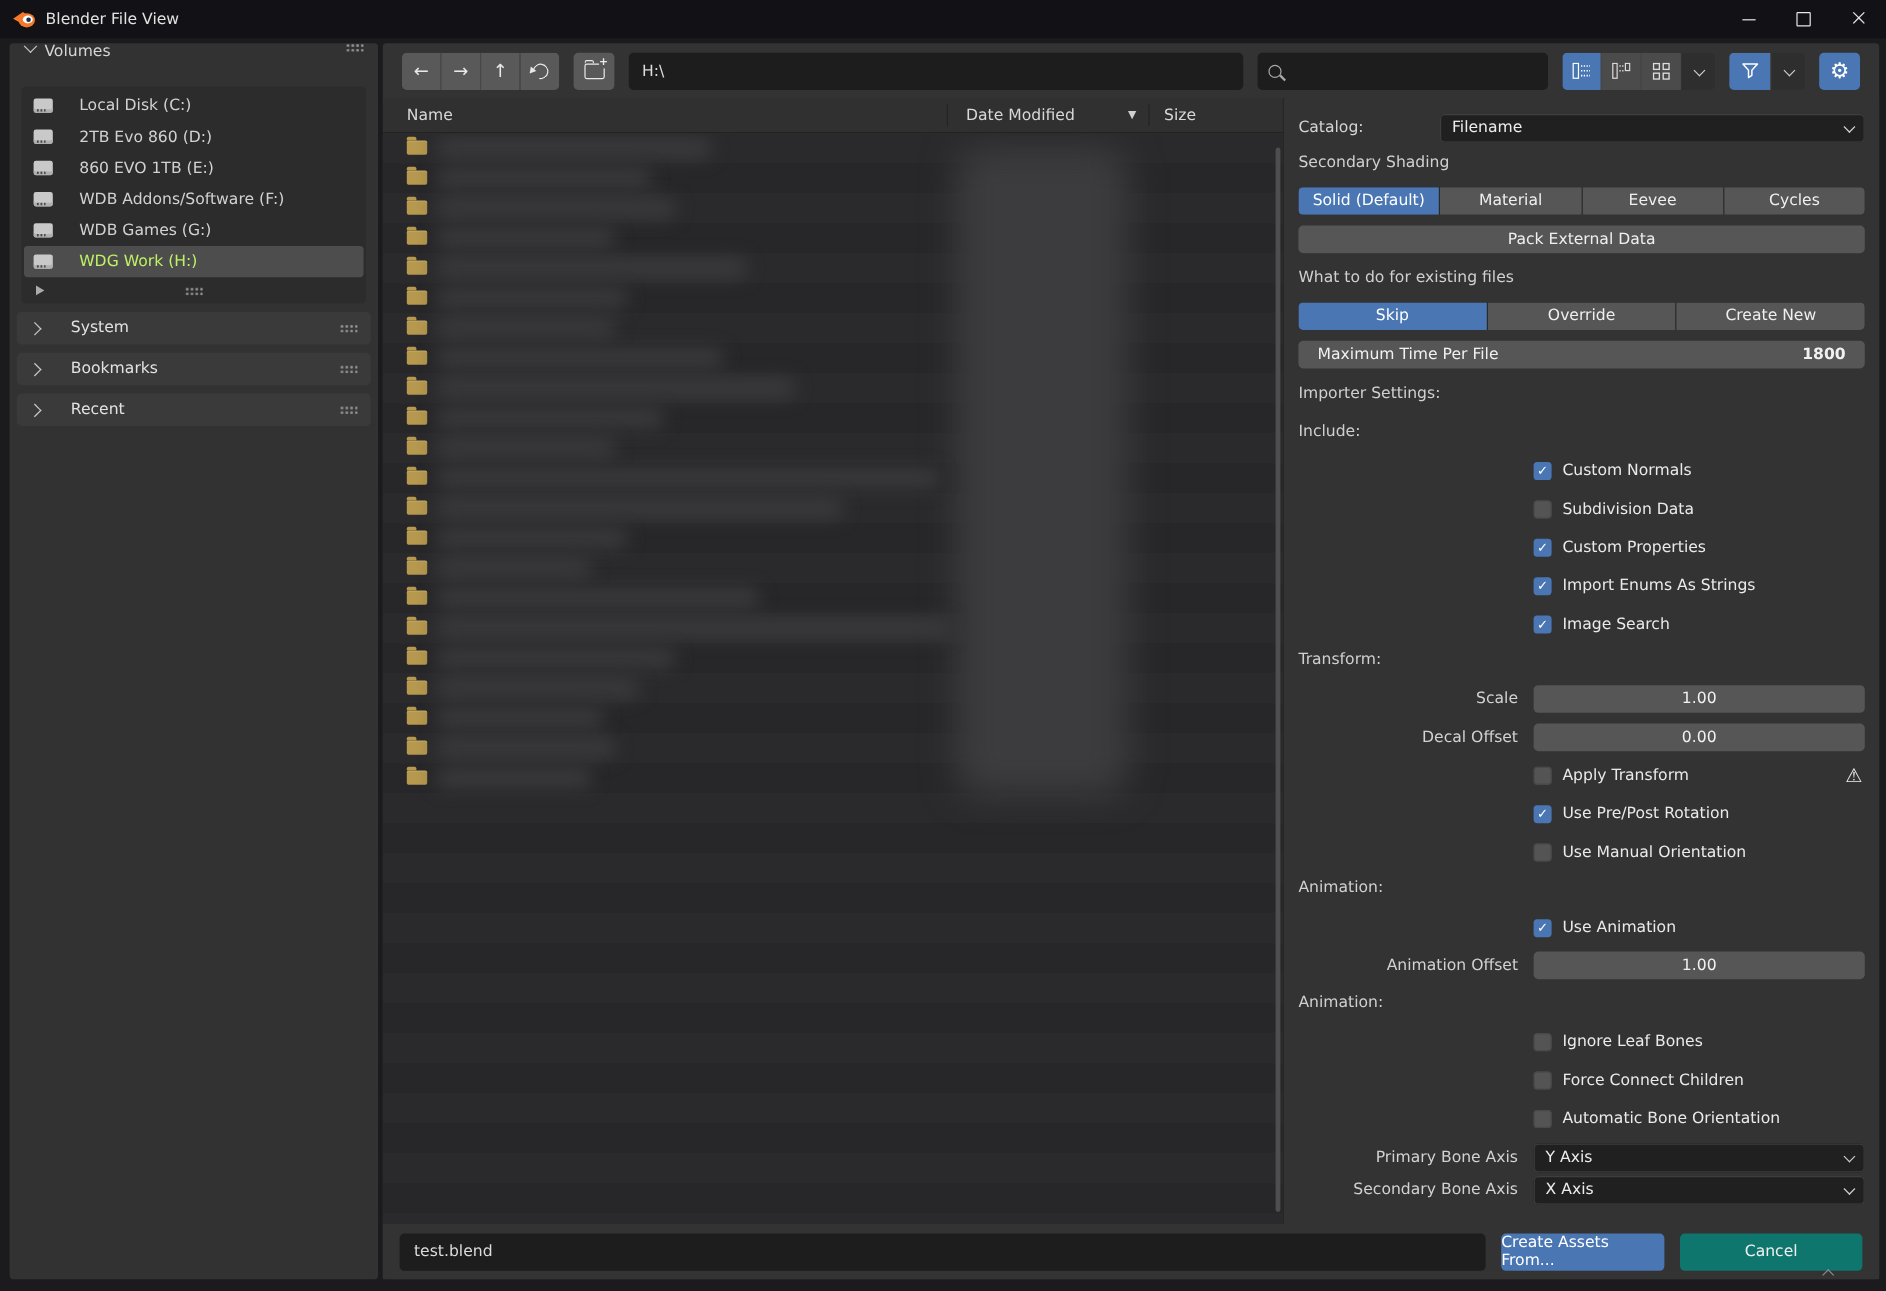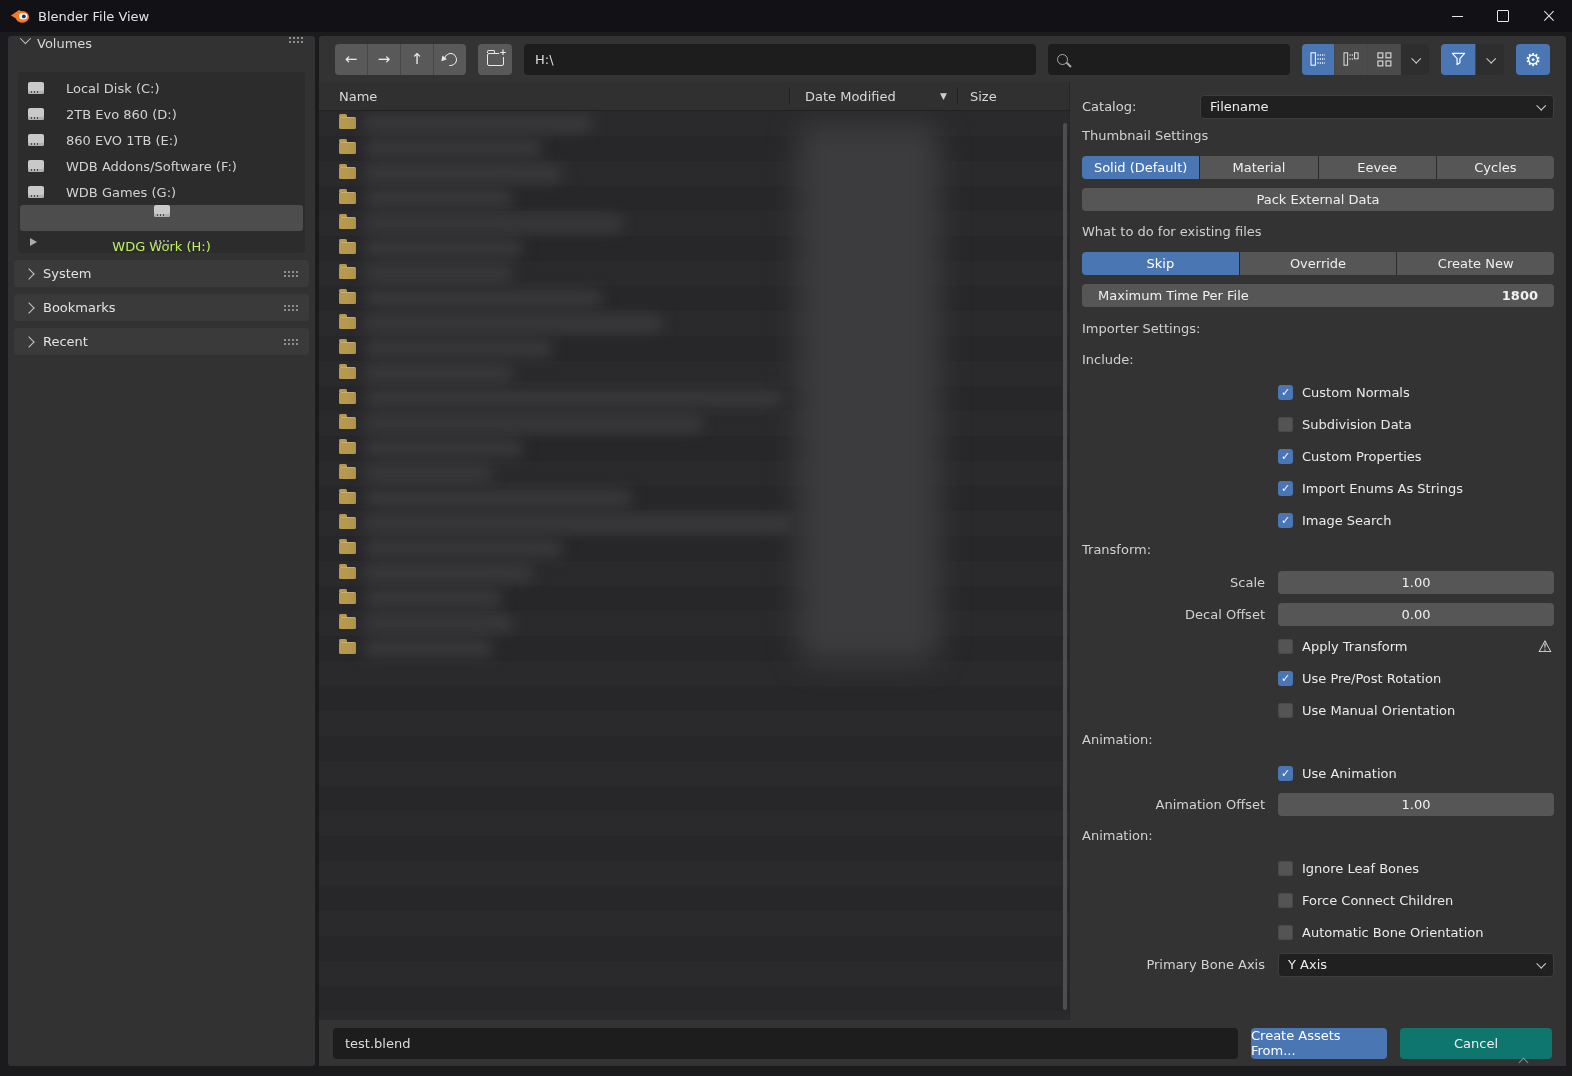--- a/index.html
+++ b/index.html
@@ -22,31 +22,31 @@
   .sidebar{position:absolute;left:8px;top:36px;width:307px;bottom:10px;background:#323232;border-radius:3px;}
   .vol-header{height:30px;display:flex;padding:0 12px;gap:9px;}
   .chev{width:7px;height:7px;border-right:1.6px solid #c8c8c8;border-bottom:1.6px solid #c8c8c8;display:inline-block;flex:none;}
   .chev.down{transform:rotate(45deg) translateY(-2px);}
   .chev.right{transform:rotate(-45deg);}
   .grip{width:15px;height:7px;flex:none;margin-left:auto;
     background-image:radial-gradient(circle,#8d8d8d 1px,transparent 1.3px);
     background-size:4px 4px;background-position:0 0;}
   .vol-list{margin:6px 10px 0 10px;background:#2c2c2c;border-radius:4px;padding:3px 2px 0 2px;}
   .drive-row{height:26px;display:flex;align-items:center;gap:22px;padding:0 8px;border-radius:3px;color:#d2d2d2;}
-  .drive-row.selected{background:#4d4d4d;color:#bef264;flex-direction:column;}
+  .drive-row.selected{background:#4d4d4d;color:#bef264;}
   .drive-icon{width:16px;height:12px;background:#c9c9c9;border-radius:2px;position:relative;flex:none;
     box-shadow:inset 0 -3px 0 #b0b0b0;}
   .drive-icon::after{content:"";position:absolute;left:2px;bottom:1.5px;width:8px;height:2px;
     background-image:radial-gradient(circle,#4a4a4a 0.9px,transparent 1px);background-size:3px 2px;}
   .vol-footer{height:22px;position:relative;display:flex;align-items:center;}
   .play-tri{position:absolute;left:10px;width:0;height:0;border-left:7px solid #ababab;
     border-top:4.5px solid transparent;border-bottom:4.5px solid transparent;}
   .vol-footer .grip{margin:0 auto;}
   .side-section{height:27px;margin:7px 6px 0 6px;background:#3a3a3a;border-radius:4px;
-    display:flex;align-items:center;gap:10px;padding:0 11px;color:#e2e2e2;}
+    display:flex;align-items:center;gap:26px;padding:0 11px;color:#e2e2e2;}
   
   .center{position:absolute;left:319px;top:36px;right:6px;bottom:10px;background:#333333;border-radius:3px;}
   .toolbar{position:absolute;top:0;left:0;right:0;height:46px;display:flex;align-items:center;
     padding:0 16px;gap:12px;box-sizing:border-box;}
   .btn-group{display:flex;border-radius:4px;overflow:hidden;flex:none;}
   .tbtn{width:32px;height:31px;background:#595959;display:flex;align-items:center;justify-content:center;
     color:#e9e9e9;font-size:15px;flex:none;}
   .btn-group .tbtn + .tbtn{border-left:1px solid #474747;}
   .tbtn.single{border-radius:4px;}
   .tbtn.blue{background:#4a77b3;color:#fff;}
@@ -394,21 +394,21 @@
     <div class="rightpanel">
 
       <div class="prow">
         <span style="width:118px;flex:none;">Catalog:</span>
         <div class="dd">
           <span>Filename</span>
           <span class="chev-sm"></span>
         </div>
       </div>
 
-      <div class="sec-label" style="margin:2px 0 11px 0;">Thumbnail Settings</div>
+      <div class="sec-label" style="margin:2px 0 11px 0;">Secondary Shading</div>
 
       <div class="segmented">
         <div class="seg active">Solid (Default)</div>
         <div class="seg">Material</div>
         <div class="seg">Eevee</div>
         <div class="seg">Cycles</div>
       </div>
 
       <div class="bigbtn" style="margin-top:9px;">Pack External Data</div>
 
@@ -544,20 +544,29 @@
 
       <div class="prow" style="margin-bottom:4px;">
         <span class="plabel">Primary Bone Axis</span>
         <div class="pfield">
           <div class="dd">
             <span>Y Axis</span>
             <span class="chev-sm"></span>
           </div>
         </div>
       </div>
+      <div class="prow">
+        <span class="plabel">Secondary Bone Axis</span>
+        <div class="pfield">
+          <div class="dd">
+            <span>X Axis</span>
+            <span class="chev-sm"></span>
+          </div>
+        </div>
+      </div>
 
     </div>
   </div>
 
   <div class="bottombar">
     <input class="fname" value="test.blend" style="">
     <div class="act-btn create">Create Assets From...</div>
     <div class="act-btn cancel">Cancel</div>
   </div>
   <div class="resize-grip"></div>

